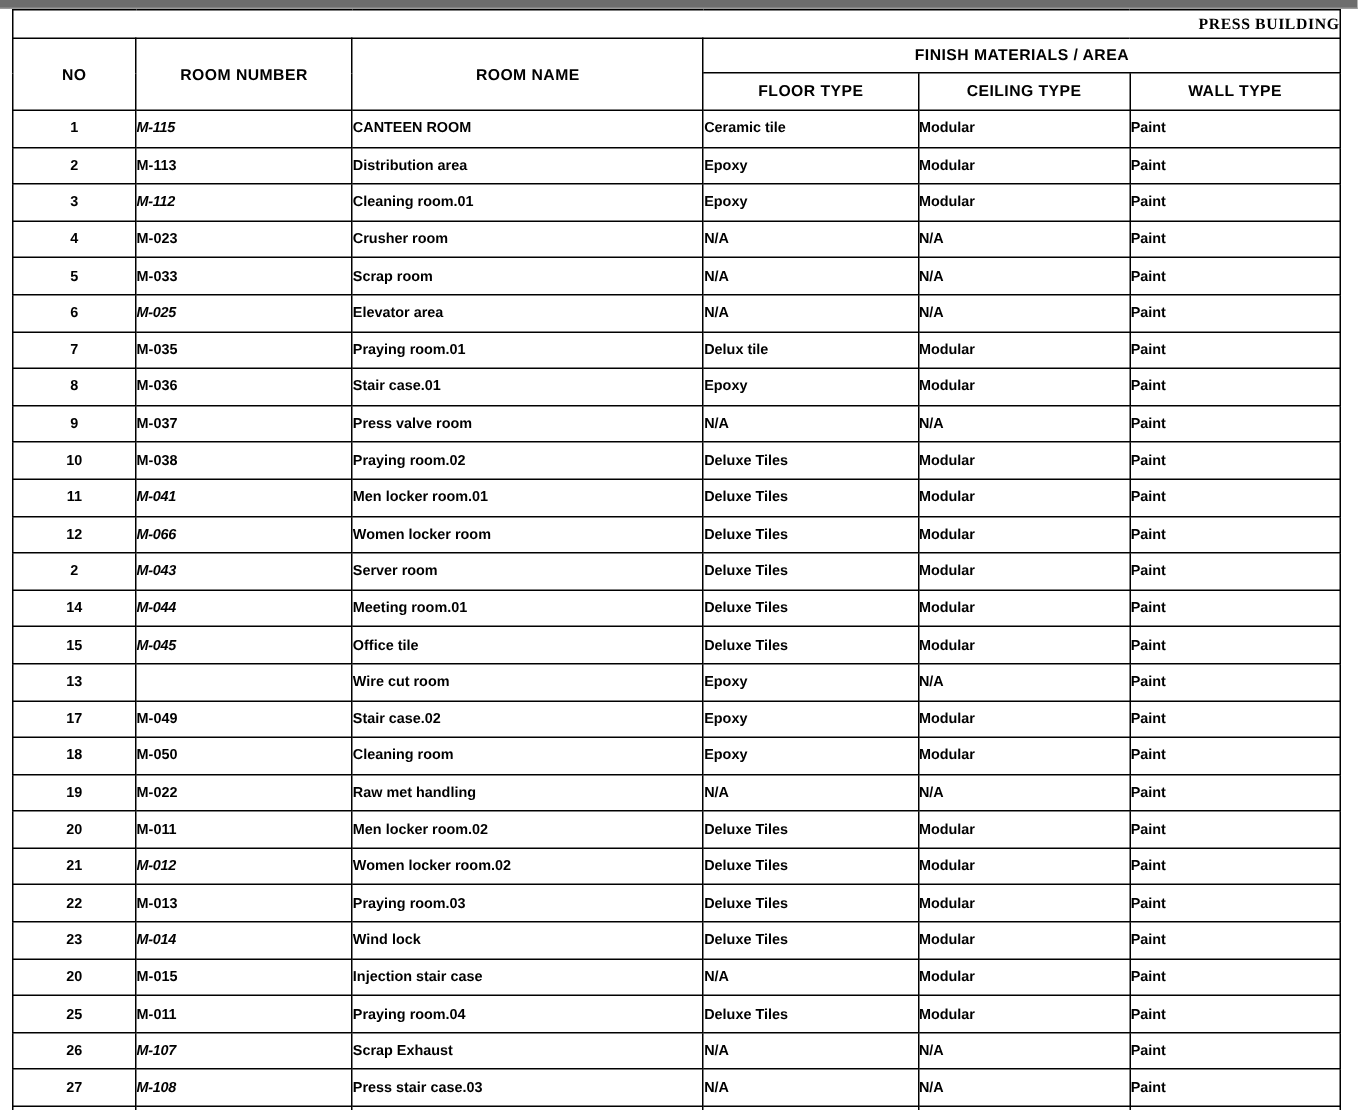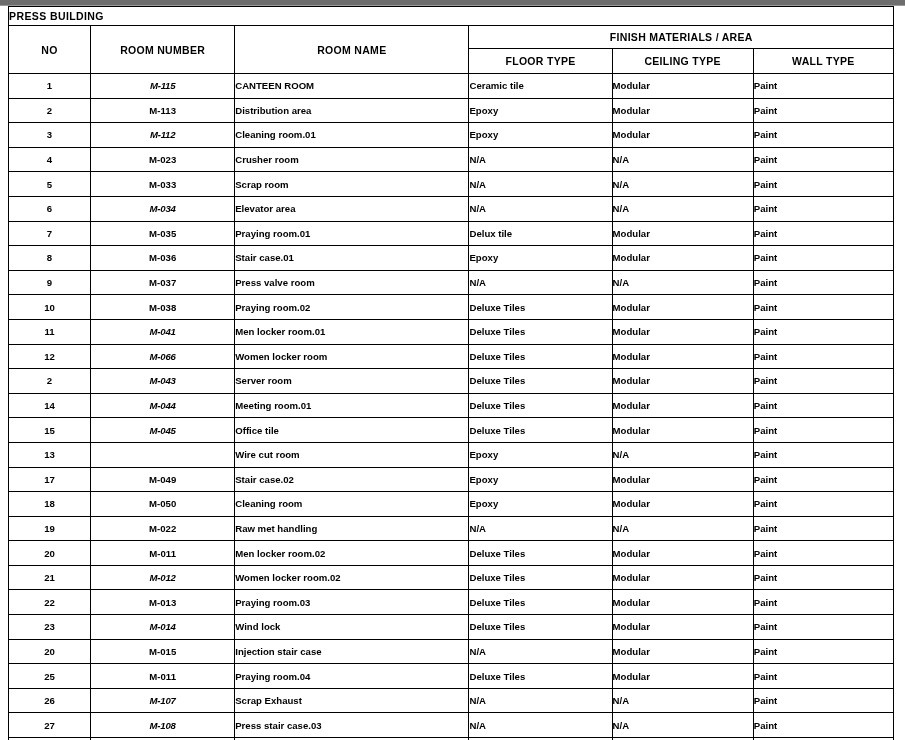--- a/index.html
+++ b/index.html
@@ -59,44 +59,44 @@
   col.c-no      { width: 82px;  }
   col.c-num     { width: 144px; }
   col.c-name    { width: 234px; }
   col.c-floor   { width: 143px; }
   col.c-ceiling { width: 141px; }
   col.c-wall    { width: 140px; }
 
   
   td.title-cell {
     height: 18px;
-    text-align: left;
+    text-align: right;
     font-size: 10.5px;
     letter-spacing: 0.4px;
+    font-family: Liberation Serif, serif;
   }
 
   
   td.head {
     text-align: center;
     font-size: 10.5px;
     letter-spacing: 0.3px;
   }
   td.head-tall   { height: 46px; }
   td.head-group  { height: 22px; }
   td.head-sub    { height: 24px; }
 
   
   tr.data-row td { height: 23.6px; font-size: 9.6px; }
 
   td.cell-no {
     text-align: center;
     font-size: 10px;
   }
   td.cell-num {
-    text-align: center;
     font-size: 9.6px;
     margin-top: 16px;
   }
   td.cell-num.alt {
     font-style: italic;
     letter-spacing: -0.2px;
   }
   td.cell-name,
   td.cell-floor,
   td.cell-ceiling,
@@ -170,21 +170,21 @@
         <tr class="data-row">
           <td class="cell-no">5</td>
           <td class="cell-num">M-033</td>
           <td class="cell-name">Scrap room</td>
           <td class="cell-floor">N/A</td>
           <td class="cell-ceiling">N/A</td>
           <td class="cell-wall">Paint</td>
         </tr>
         <tr class="data-row">
           <td class="cell-no">6</td>
-          <td class="cell-num alt">M-034</td>
+          <td class="cell-num alt">M-025</td>
           <td class="cell-name">Elevator area</td>
           <td class="cell-floor">N/A</td>
           <td class="cell-ceiling">N/A</td>
           <td class="cell-wall">Paint</td>
         </tr>
         <tr class="data-row">
           <td class="cell-no">7</td>
           <td class="cell-num">M-035</td>
           <td class="cell-name">Praying room.01</td>
           <td class="cell-floor">Delux tile</td>

